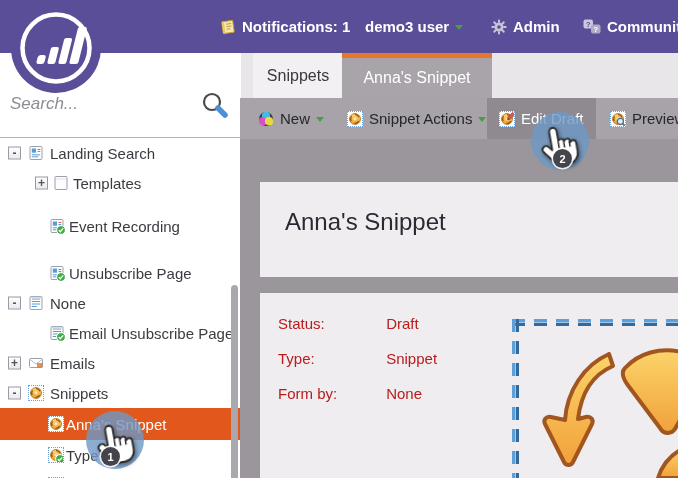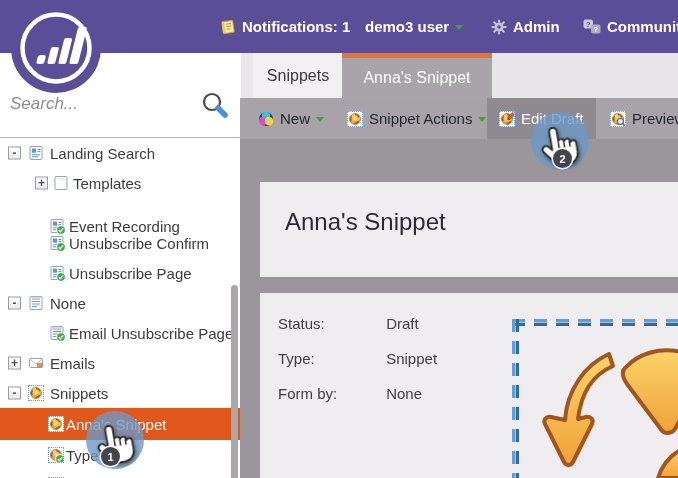--- a/index.html
+++ b/index.html
@@ -49,21 +49,21 @@
   .toolbar{position:absolute;left:240px;top:98px;width:438px;height:41px;background:#a7a3a8;}
   .tb-btn{position:absolute;top:0;height:41px;display:flex;align-items:center;gap:6px;
           font-size:15px;color:#26262c;white-space:nowrap;cursor:default;}
   .tb-btn.pressed{background:#8e8a90;color:#fff;padding:0 12px;}
 
   .main{position:absolute;left:240px;top:139px;width:438px;height:339px;background:#9a969b;}
   .card{position:absolute;background:#efedf0;}
   .card.title-card{left:20px;top:43px;width:418px;height:95px;}
   .page-title{position:absolute;left:25px;top:26px;font-size:24px;color:#2b2a33;}
   .card.detail-card{left:20px;top:154px;width:418px;height:185px;}
-  .detail-row{position:absolute;left:18px;font-size:15px;color:#404040;}
+  .detail-row{position:absolute;left:18px;font-size:15px;color:#b91c1c;}
   .detail-row .dlabel{display:inline-block;width:104px;}
   .dash-top{position:absolute;left:252px;top:26px;width:166px;height:7px;
     background-image:repeating-linear-gradient(90deg,#5d9fd8 0 13px,transparent 13px 22px),
                      repeating-linear-gradient(90deg,#336a9e 0 13px,transparent 13px 22px);
     background-size:100% 50%,100% 50%;background-position:0 0,0 100%;background-repeat:no-repeat;}
   .dash-left{position:absolute;left:252px;top:26px;width:7px;height:159px;
     background-image:repeating-linear-gradient(180deg,#5d9fd8 0 13px,transparent 13px 22px),
                      repeating-linear-gradient(180deg,#336a9e 0 13px,transparent 13px 22px);
     background-size:50% 100%,50% 100%;background-position:0 0,100% 0;background-repeat:no-repeat;}
   .preview-art{position:absolute;left:252px;top:26px;width:166px;height:159px;}
@@ -231,27 +231,20 @@
         </svg>
       <span class="lbl">Templates</span>
     </div>
     <div class="row l1" style="top:158px">
       <svg class="ic">
           <use href="#i-landing"></use>
           <use href="#i-check" x="7" y="7" width="10" height="10"></use>
         </svg>
       <span class="lbl">Event Recording</span>
     </div>
-    <div class="row l1" style="top:175px">
-      <svg class="ic">
-          <use href="#i-landing"></use>
-          <use href="#i-check" x="7" y="7" width="10" height="10"></use>
-        </svg>
-      <span class="lbl">Unsubscribe Confirm</span>
-    </div>
     <div class="row l1" style="top:205px">
       <svg class="ic">
           <use href="#i-landing"></use>
           <use href="#i-check" x="7" y="7" width="10" height="10"></use>
         </svg>
       <span class="lbl">Unsubscribe Page</span>
     </div>
     <div class="row l0" style="top:235px">
       <span class="exp">-</span>
       <svg class="ic">

